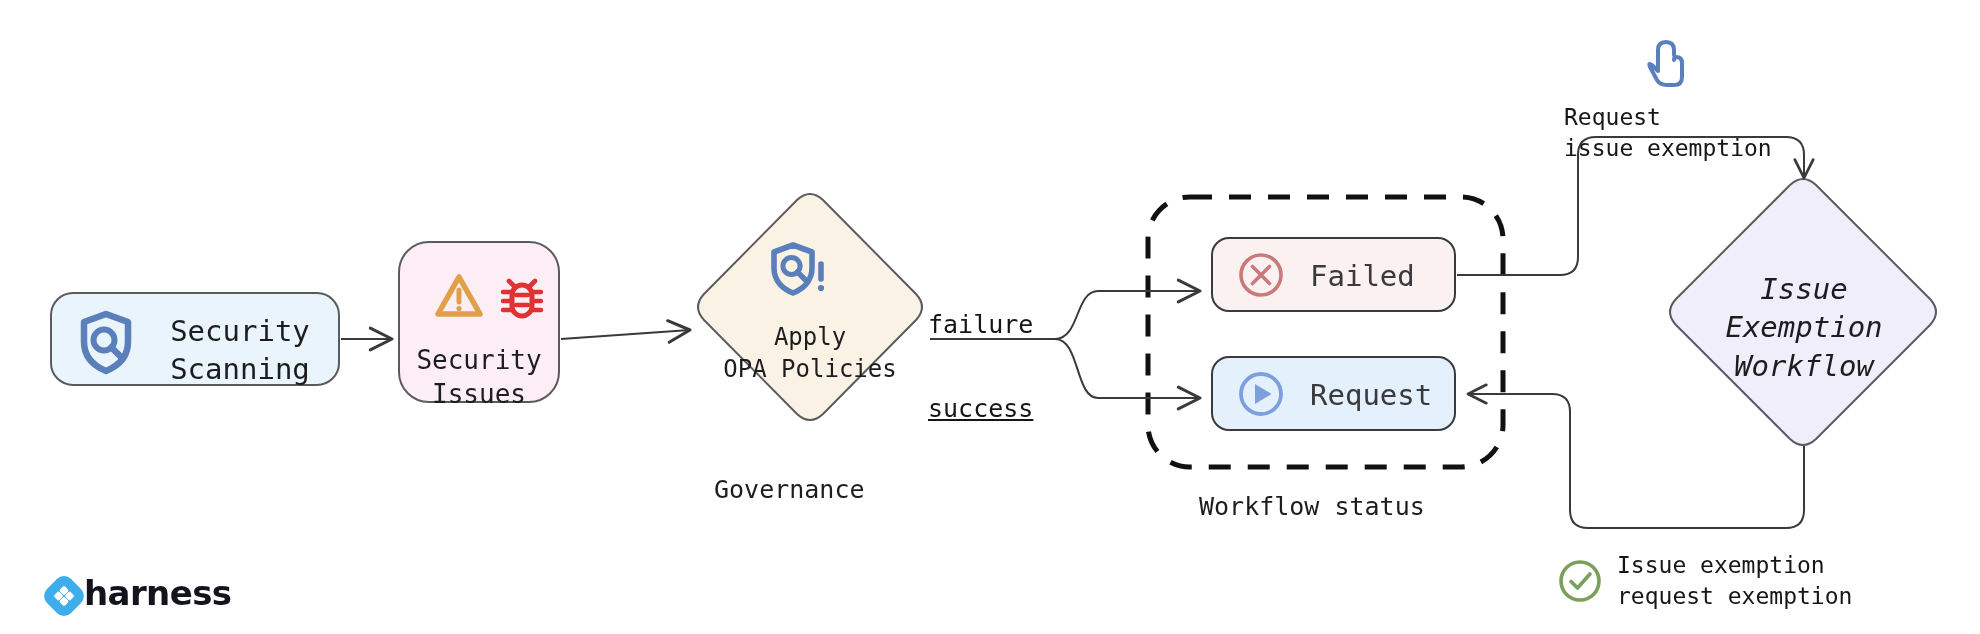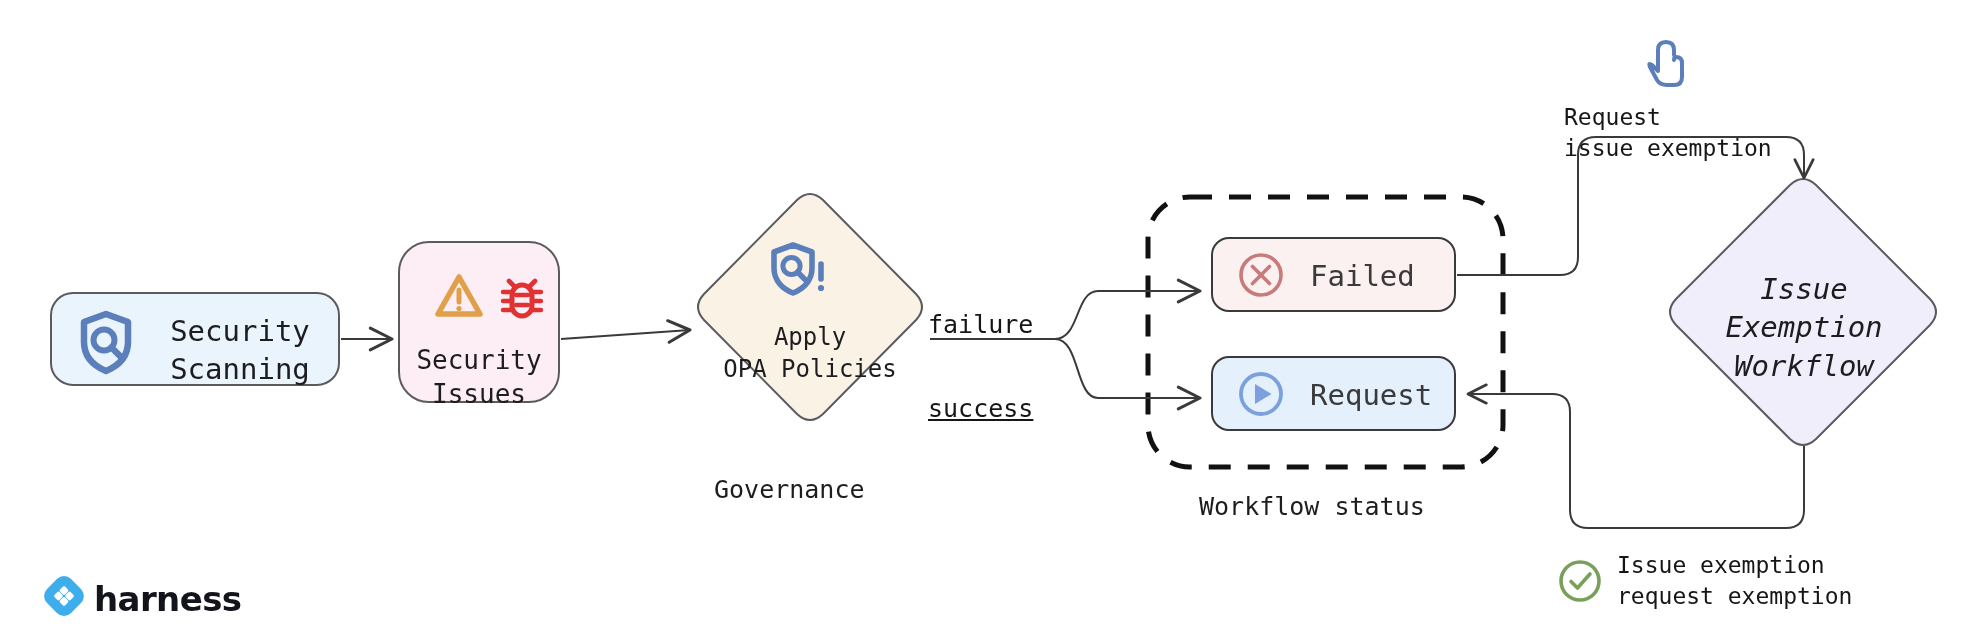--- a/index.html
+++ b/index.html
@@ -67,22 +67,21 @@
   }
   .annotation-icon {
     flex: 0 0 auto;
     display: block;
   }
   .brand {
     position: absolute;
     left: 44px;
     top: 576px;
     display: flex;
-    align-items: flex-end;
-    gap: 10px;
+    align-items: flex-start;
   }
   .brand-word {
     font-family: "DejaVu Sans", "Liberation Sans", sans-serif;
     font-size: 34px;
     font-weight: 700;
     letter-spacing: -0.6px;
     color: #14141c;
     line-height: 1;
   }
 </style>

